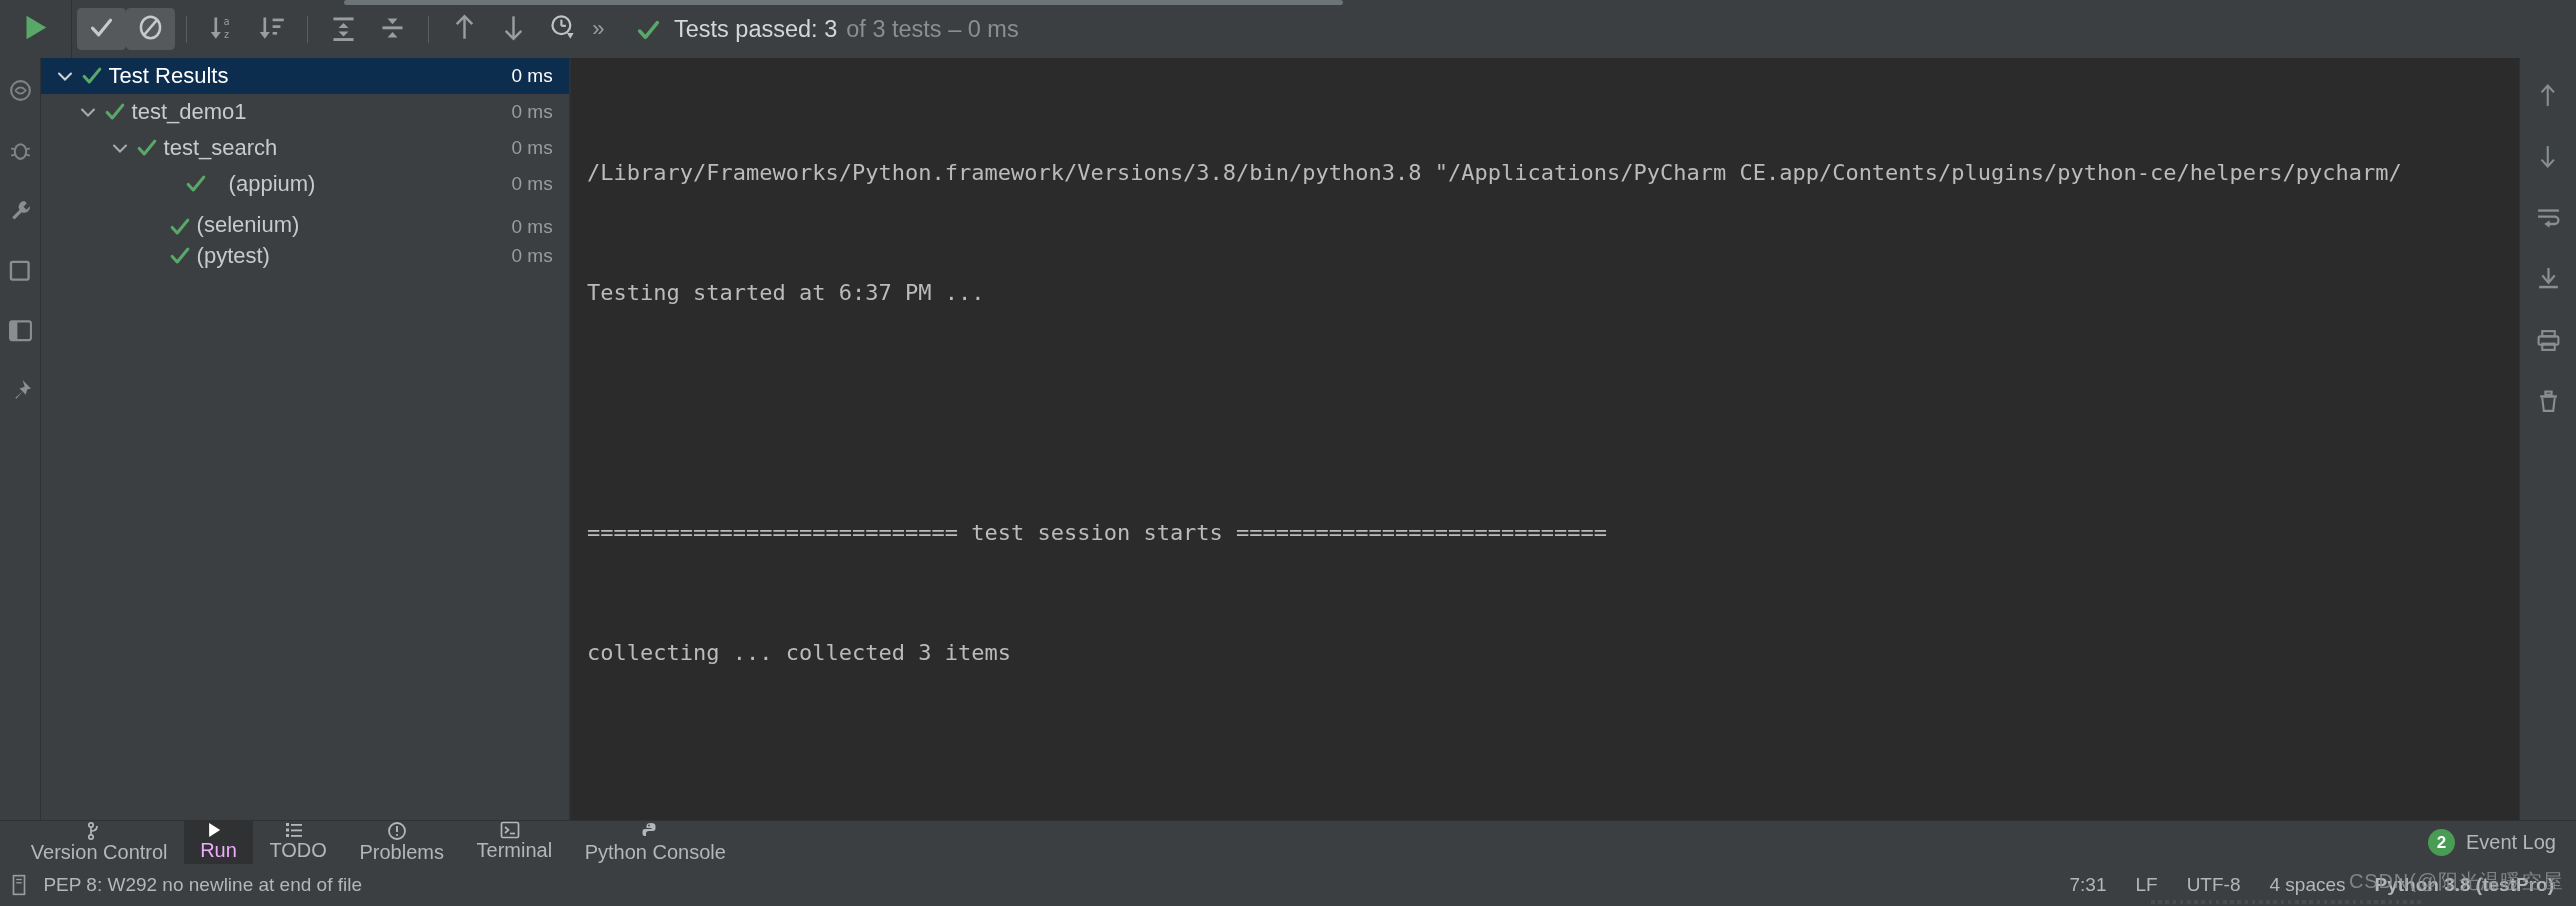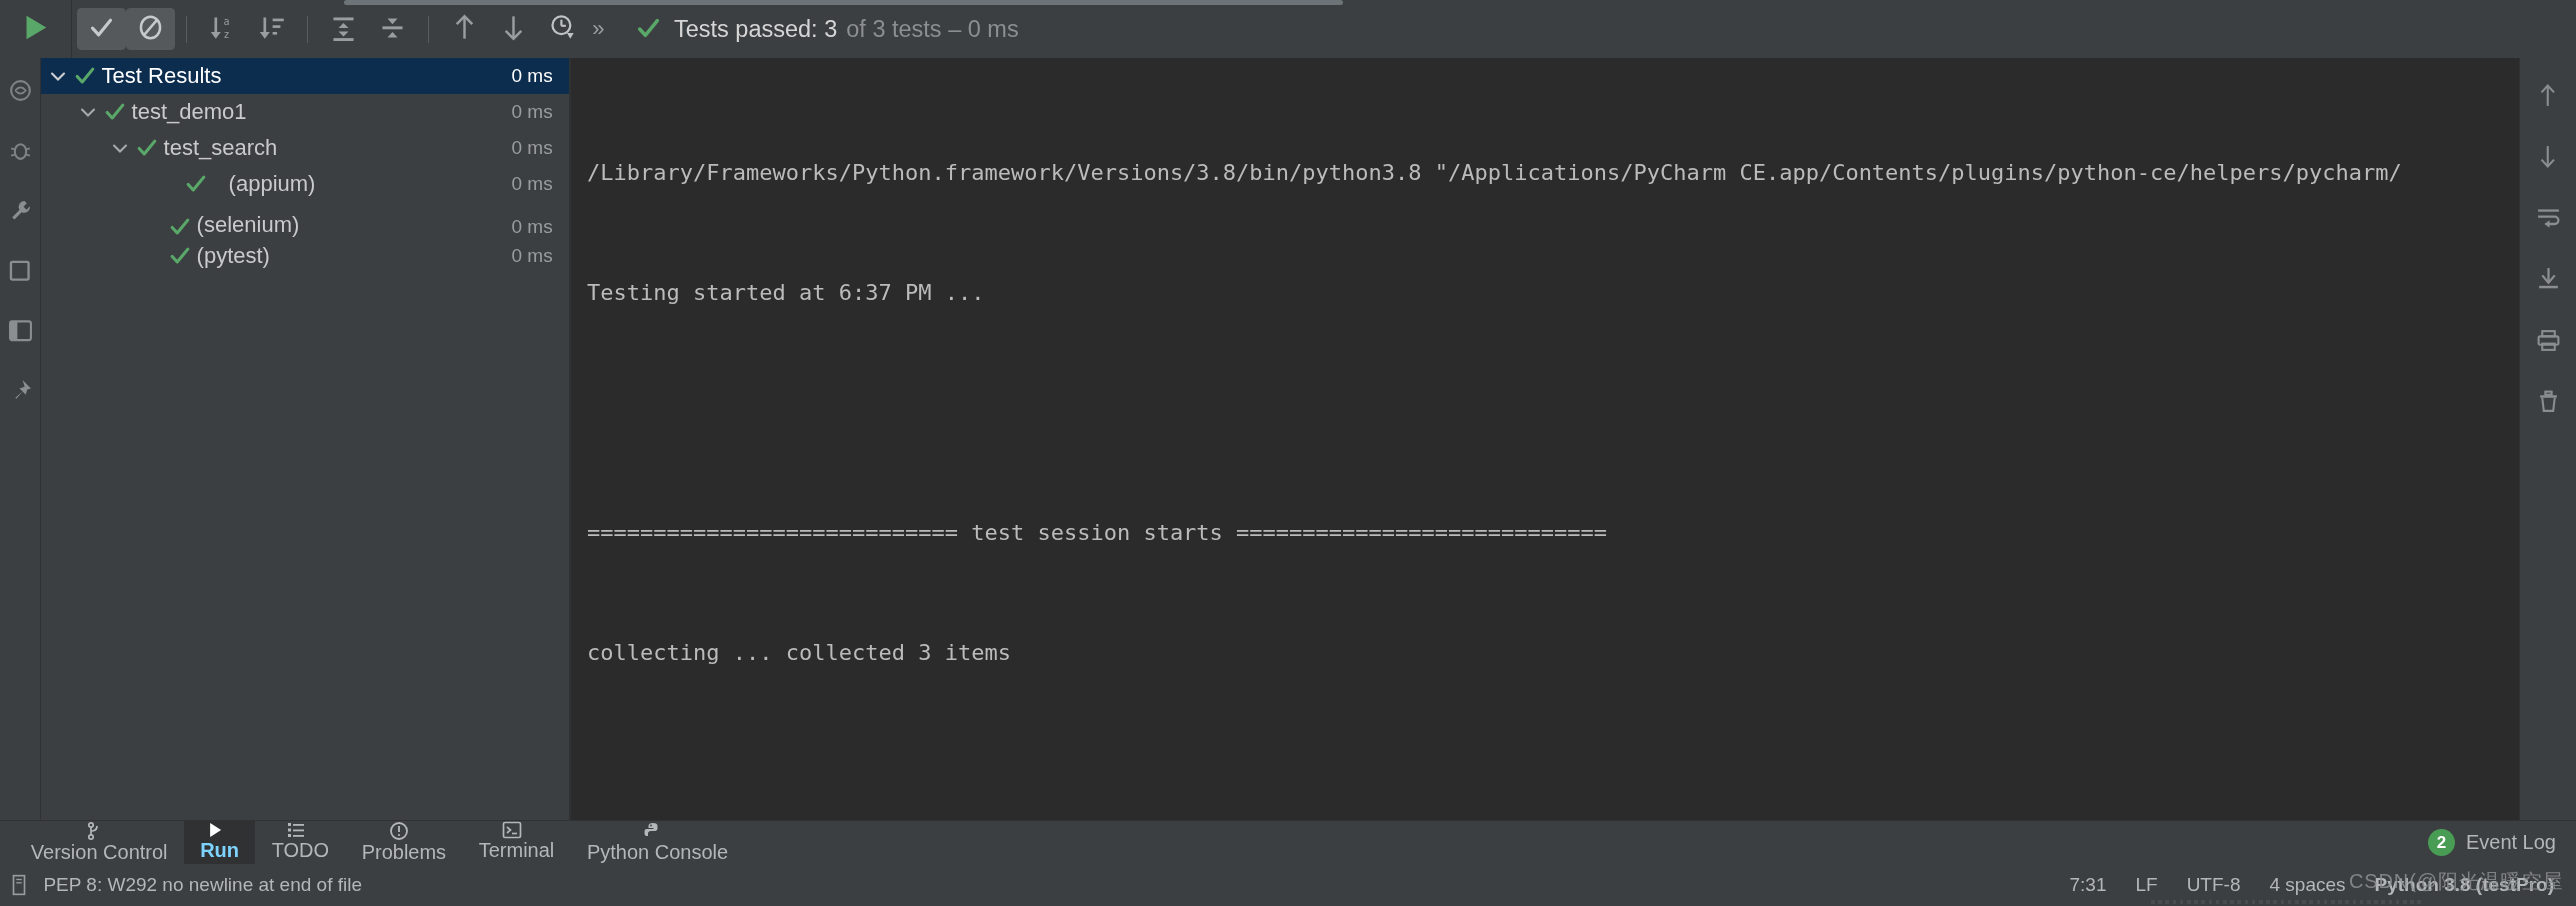--- a/index.html
+++ b/index.html
@@ -68,21 +68,21 @@
   }
   .tb-divider {
     width: 0.9px;
     height: 27px;
     background: #5a5d5f;
     margin: 0 11px;
     flex: 0 0 auto;
   }
   .tb-status {
     display: flex;
-    align-items: flex-start;
+    align-items: flex-end;
     margin-left: 14.5px;
     font-size: 23.5px;
     white-space: nowrap;
   }
   .tb-status .chk { margin-right: 12.7px; display:flex; }
   .tb-status .s-main { color: #d6d6d6; }
   .tb-status .s-dim { color: #8c8f91; margin-left: 9px; }
   .chevrons {
     color: #9a9d9f;
     font-size: 22px;
@@ -123,21 +123,21 @@
     width: 528px;
     background: #3c3f41;
     flex: 0 0 auto;
     overflow: hidden;
     position: relative;
   }
   .tree-row {
     height: 36px;
     display: flex;
     align-items: center;
-    padding-left: 3px;
+    padding-left: 10px;
     font-size: 22px;
     color: #c8cacc;
     white-space: nowrap;
     cursor: default;
   }
   .tree-row.selected {
     background: #0d2d4f;
     color: #ffffff;
   }
   .tree-row .twisty {
@@ -236,22 +236,22 @@
     white-space: nowrap;
     flex-direction: column;
   }
   .tool-tab .tt-ico {
     margin-right: 9px;
     display: flex;
     align-items: center;
   }
   .tool-tab.active {
     background: #2f3133;
-    color: #7dd3fc;
-    font-weight: bold;
+    color: #f0abfc;
+    font-weight: normal;
   }
   .tool-tabs .spacer { flex: 1 1 auto; }
   .event-log {
     display: flex;
     align-items: center;
     padding-right: 20px;
     font-size: 20px;
     color: #b4b7b9;
     cursor: default;
   }

